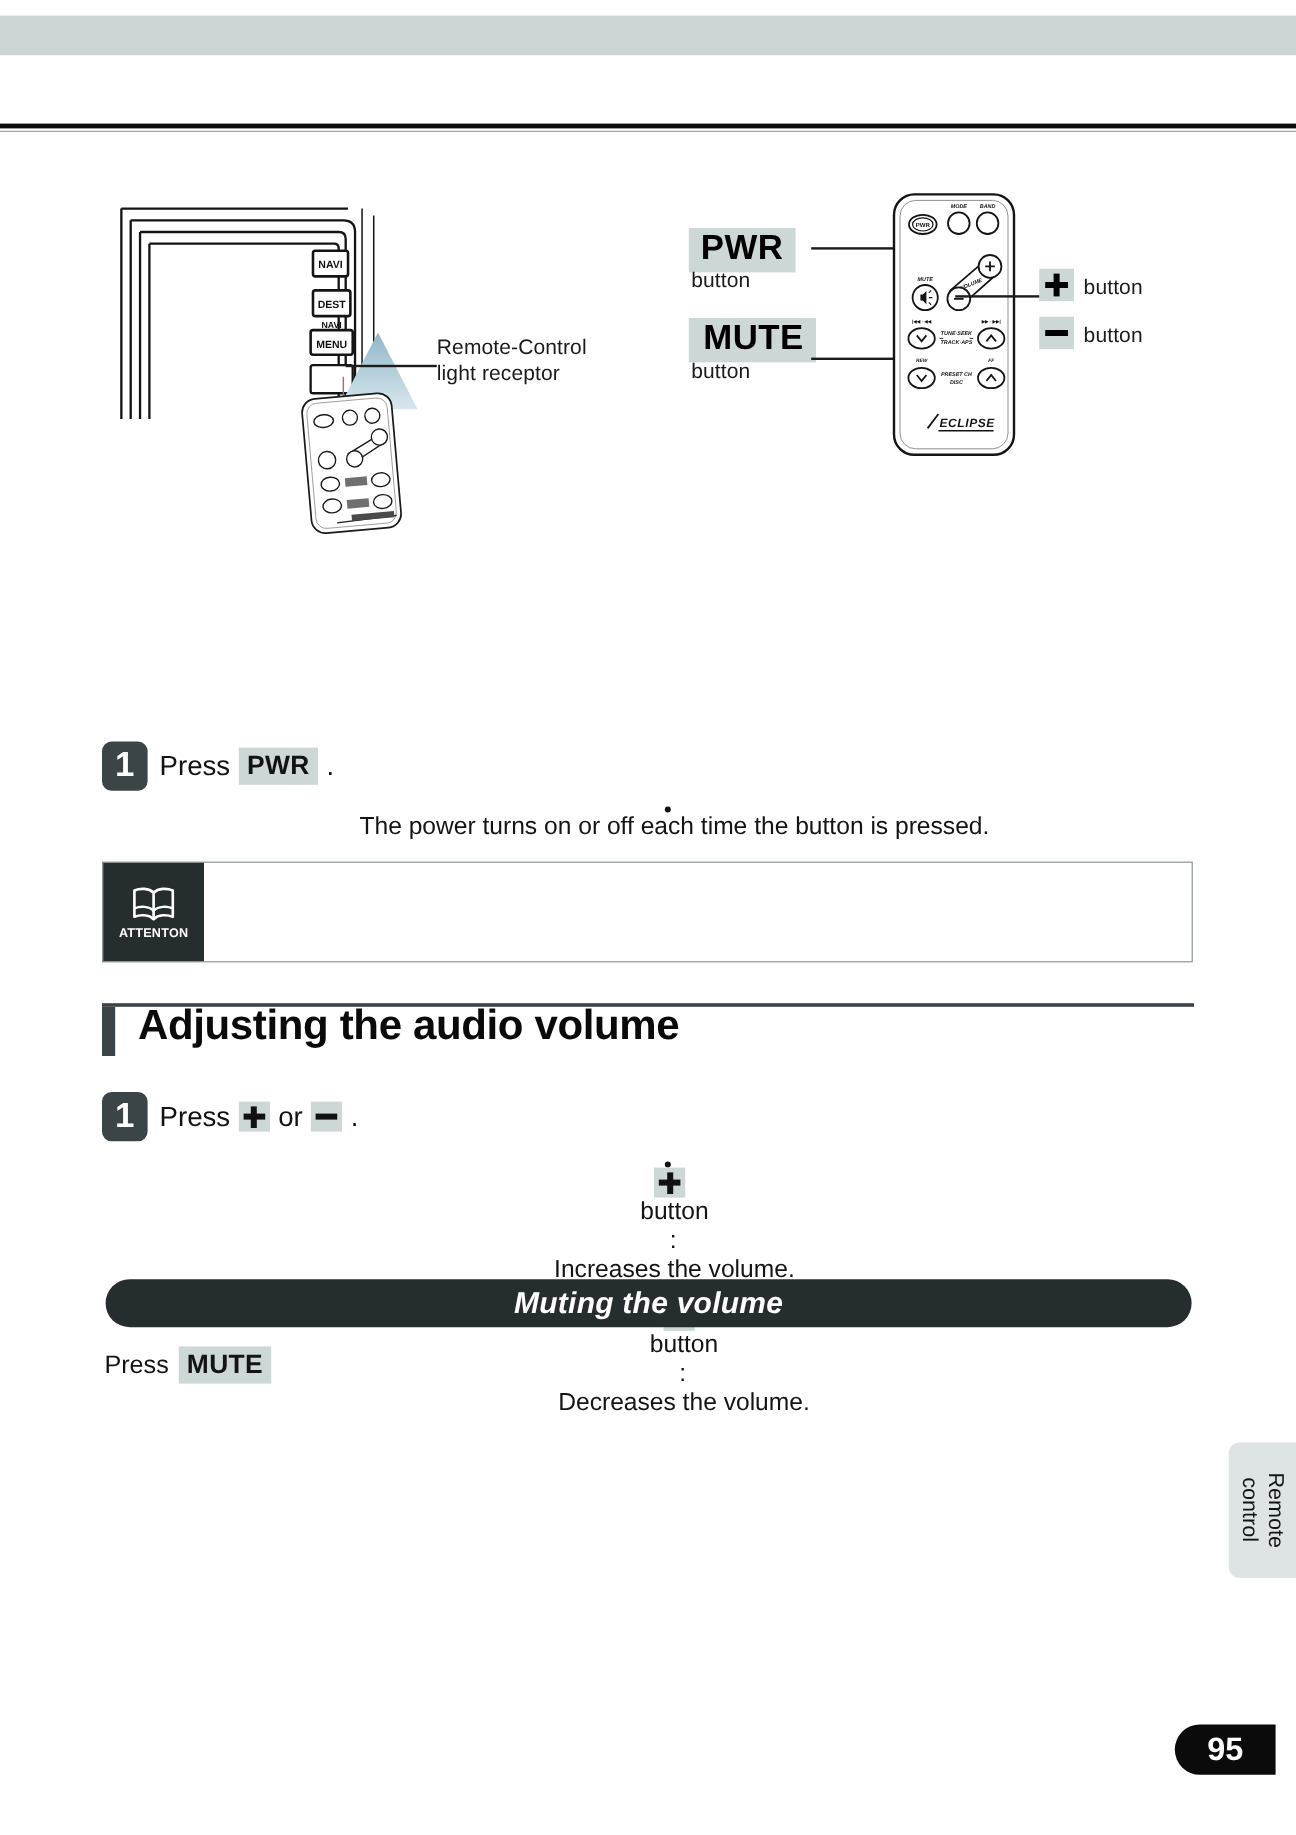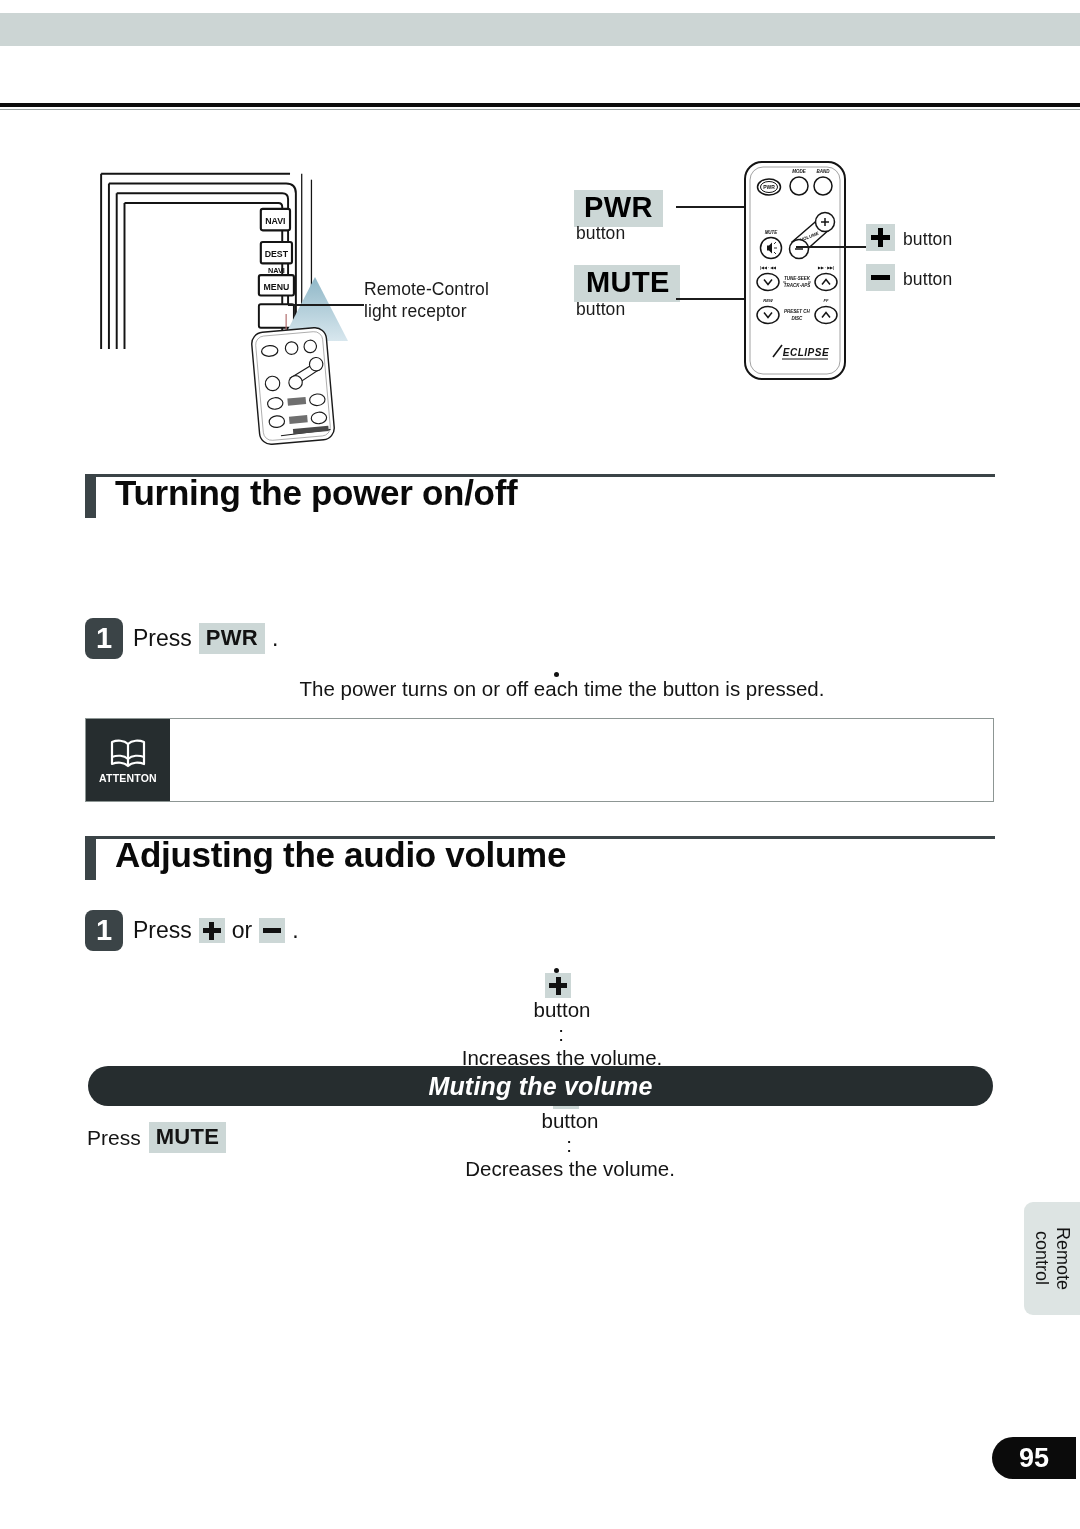--- a/index.html
+++ b/index.html
@@ -345,21 +345,21 @@
     writing-mode: vertical-rl;
     font-size: 18px;
     color: #141414;
     line-height: 1.18;
     text-align: center;
   }
 
   
   .page-tab {
     position: absolute;
-    right: 4px;
+    right: 17px;
     top: 1437px;
     width: 84px;
     height: 42px;
     background: #0b0b0b;
     border-top-left-radius: 21px;
     border-bottom-left-radius: 21px;
     display: flex;
     align-items: center;
     justify-content: center;
   }
@@ -522,27 +522,20 @@
     <div class="plusminus-box pm-minus">
       <span class="pm-glyph">
         <span class="hbar"></span>
       </span>
     </div>
     <div class="fig-label lbl-minus">button</div>
 
     <div class="leader" style="left:796px; top:96px; width:70px;"></div>
   </div>
 
-  <div class="section" style="top:474px;">
-    <div class="sec-rule"></div>
-    <div class="sec-heading-row">
-      <div class="sec-bar"></div>
-      <div class="sec-title">Turning the power on/off</div>
-    </div>
-  </div>
 
 
   <div class="section" style="top:618px;">
     <div class="step-row">
       <div class="step-badge">1</div>
       <div class="step-text">
         <span>Press</span>
         <span class="inline-key">PWR</span>
         <span>.</span>
       </div>

